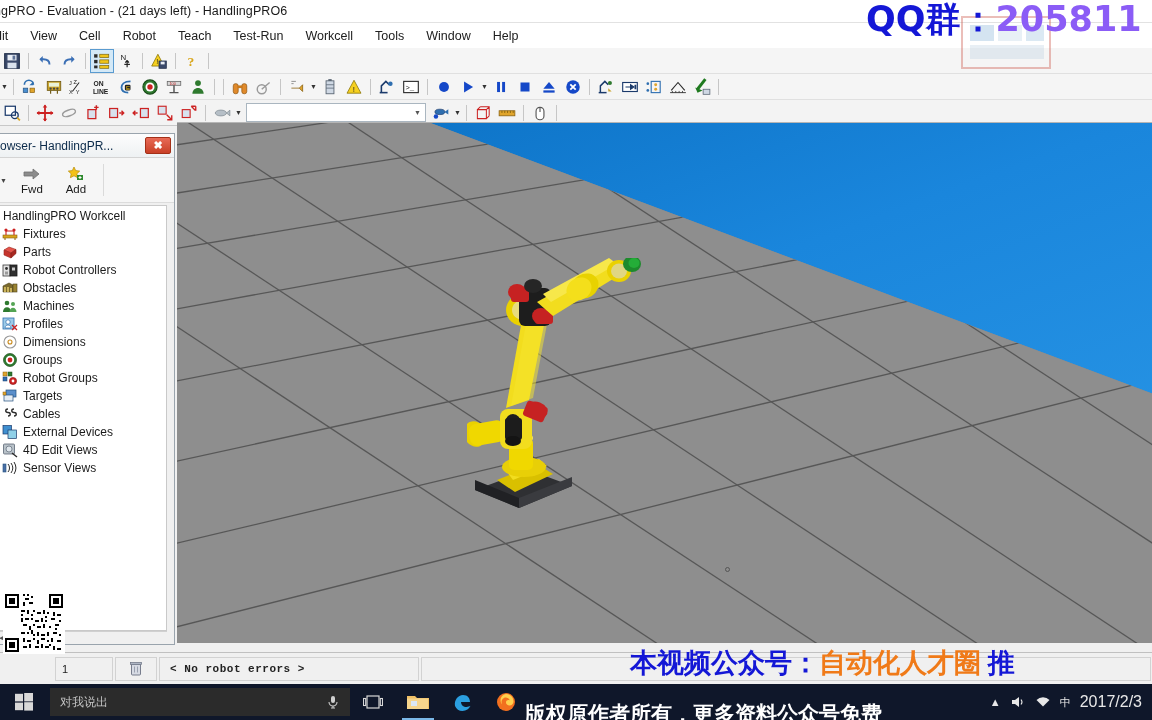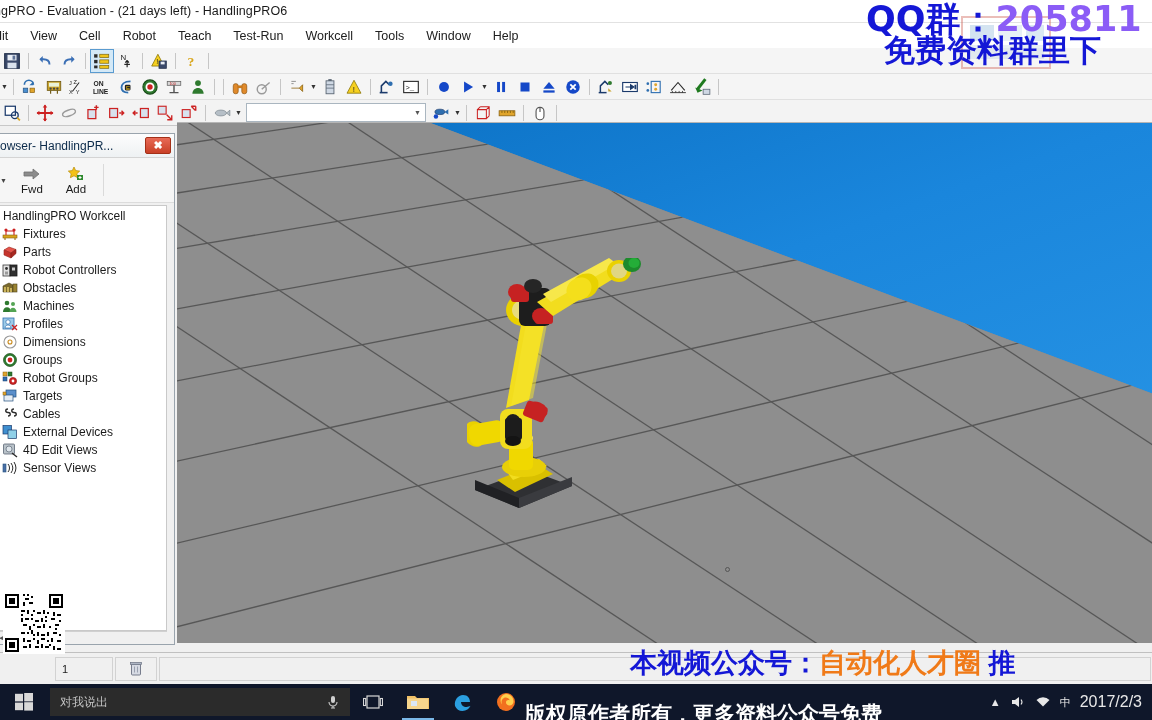--- a/index.html
+++ b/index.html
@@ -218,21 +218,21 @@
   }
   .ov-qq .num { color: #8b5cf6; }
   .ov-qq2 {
     left: 884px; top: 30px;
     font-size: 31px; font-weight: bold; color: #1417d6;
     font-family: "DejaVu Sans", sans-serif;
   }
   .ov-bot1 {
     left: 630px; top: 645px;
     font-size: 27px; font-weight: bold; color: #1417d6;
-    font-family: Liberation Sans, sans-serif;
+    font-family: Liberation Serif, serif;
   }
   .ov-bot1 .orange { color: #f07a18; }
   .ov-bot2 {
     left: 525px; top: 681px;
     font-size: 21px; font-weight: bold; color: #ffffff;
     font-family: "DejaVu Sans", sans-serif;
     margin-top: 19px;
   }
   .ov-qr {
     left: 3px; top: 592px; width: 62px; height: 62px; background:#fff;
@@ -856,20 +856,21 @@
 
     <div class="statusbar">
       <div class="sb-cell one">1</div>
       <div class="sb-cell icon">
         <svg width="14" height="16" viewBox="0 0 14 16">
             <rect x="2.5" y="3" width="9" height="11" rx="1" fill="#d7dbe4" stroke="#6a7182" stroke-width=".9"></rect>
             <rect x="1.5" y="1.5" width="11" height="2" fill="#aeb6c4" stroke="#6a7182" stroke-width=".7"></rect>
             <path d="M5.5 5.5v6M8.5 5.5v6" stroke="#8a92a2" stroke-width=".8"></path>
           </svg>
       </div>
+      <div class="sb-cell msg">&lt; No robot errors &gt;</div>
       <div class="sb-cell grow"></div>
     </div>
   </div>
 
   <div class="taskbar">
     <div class="tb-start">
       <svg width="18" height="18" viewBox="0 0 18 18">
           <rect x="0" y="0.8" width="8" height="7.6" fill="#d8d8d8"></rect>
           <rect x="9.2" y="0" width="8.8" height="8.4" fill="#d8d8d8"></rect>
           <rect x="0" y="9.6" width="8" height="7.6" fill="#d8d8d8"></rect>
@@ -930,21 +931,20 @@
         <rect x="10" y="10" width="24" height="16" fill="#8fb8d8" opacity=".7"></rect>
         <rect x="38" y="10" width="24" height="16" fill="#c2d6e6" opacity=".7"></rect>
         <rect x="66" y="10" width="18" height="16" fill="#9fc4de" opacity=".7"></rect>
         <rect x="10" y="30" width="74" height="14" fill="#b9cfdf" opacity=".6"></rect>
       </svg>
   </div>
 
   <div class="ov ov-qq">
     <span>QQ群：</span><span class="num">205811</span>
   </div>
-  <div class="ov ov-qq2">免费资料群里下</div>
 
   <div class="ov ov-bot1">
     <span>本视频公众号：</span><span class="orange">自动化人才圈</span><span> 推</span>
   </div>
 
   <div class="ov ov-bot2">版权原作者所有，更多资料公众号免费</div>
 
   <div class="ov ov-qr">
     <svg width="58" height="58" viewBox="0 0 29 29" shape-rendering="crispEdges">
       <rect width="29" height="29" fill="#fff"></rect>

